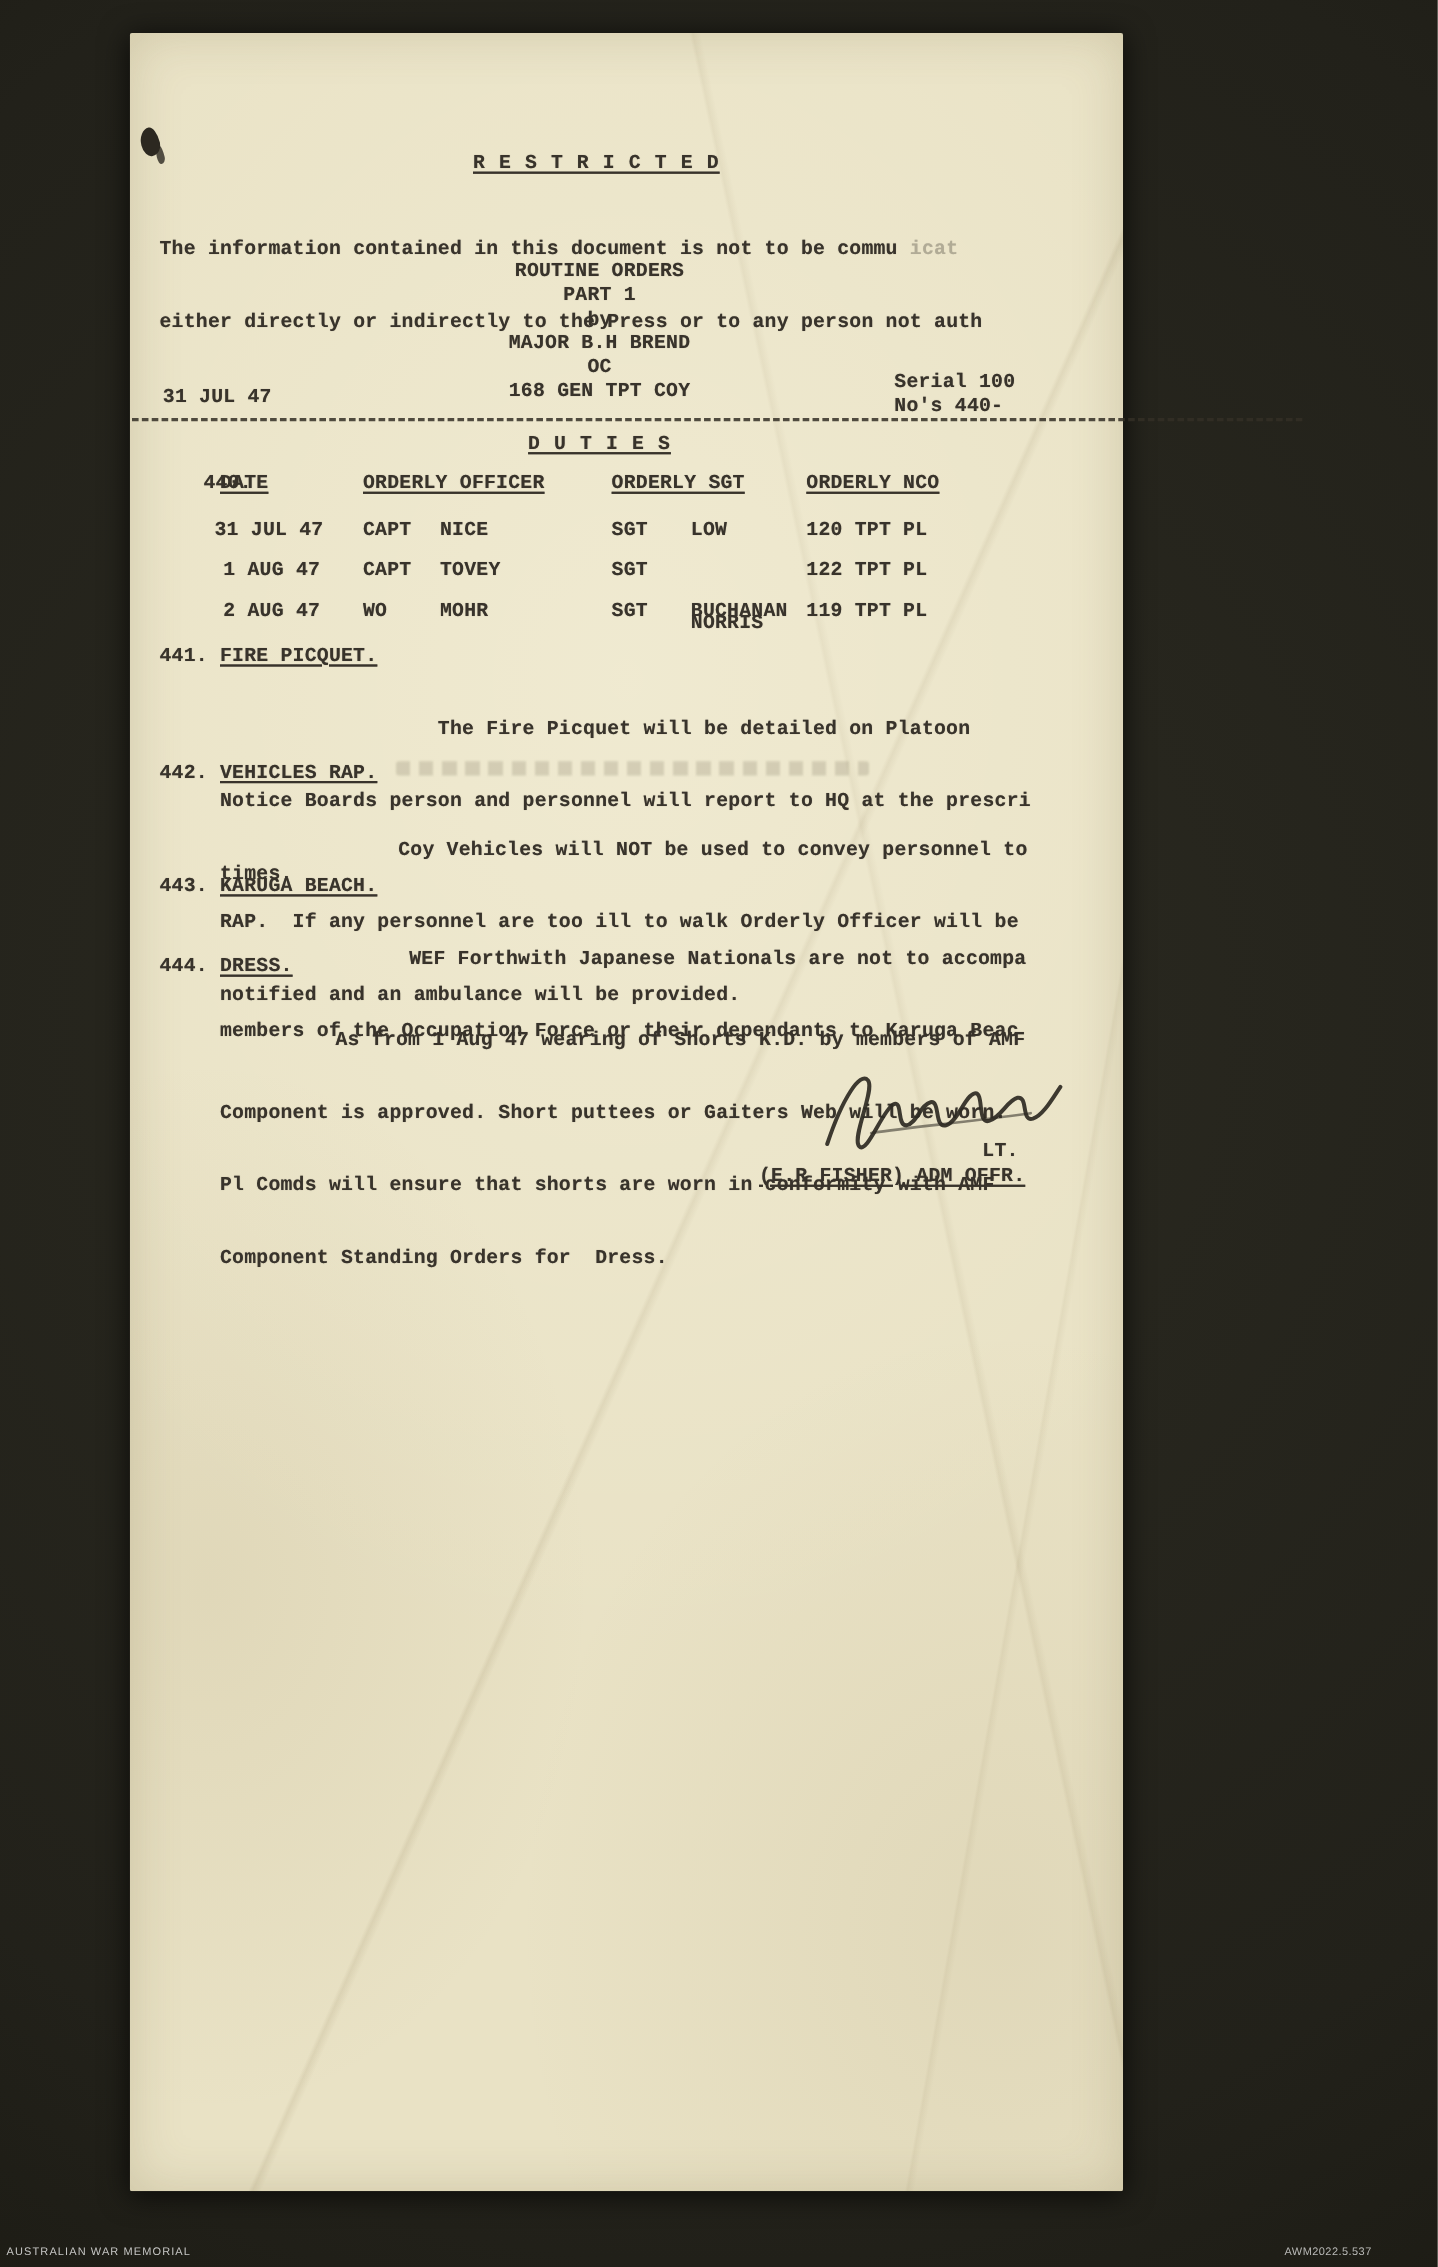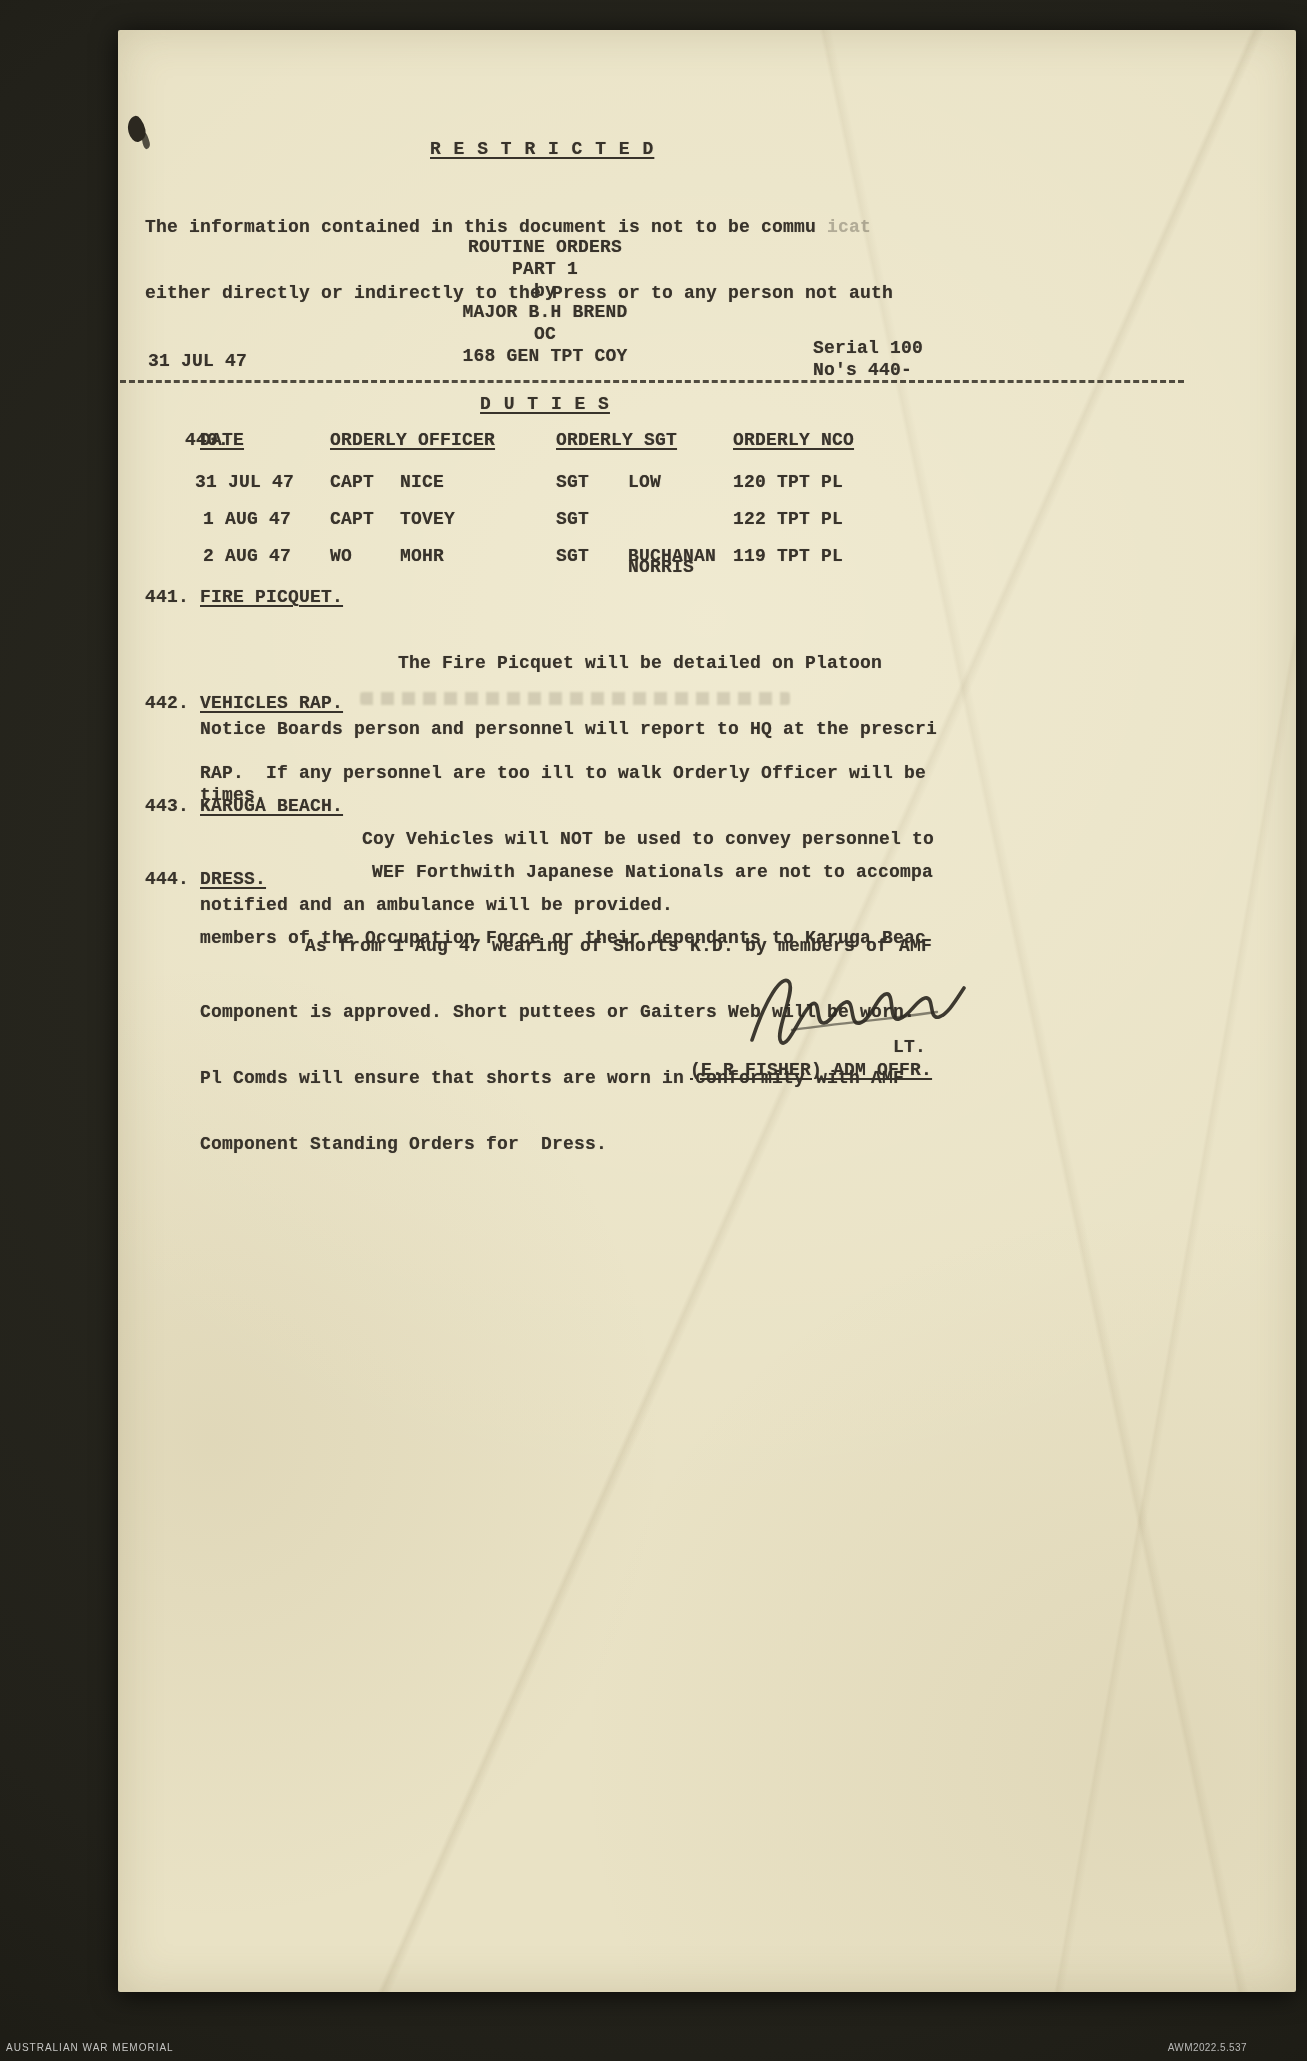--- a/index.html
+++ b/index.html
@@ -3,21 +3,21 @@
 <meta charset="utf-8">
 <style>
   * { margin:0; padding:0; box-sizing:border-box; }
   html,body { width:1307px; height:2061px; }
   body {
     position:relative; overflow:hidden;
     background: radial-gradient(ellipse 120% 80% at 50% 45%, #2b2a21 0%, #22211a 65%, #181710 100%);
     font-family:"Liberation Mono", monospace;
   }
   .paper {
-    position:absolute; left:118px; top:30px; width:1178px; height:1962px;
+    position:absolute; left:118px; top:30px; width:903px; height:1962px;
     background:
       radial-gradient(ellipse 120% 70% at 50% 30%, rgba(255,252,236,0.30), rgba(0,0,0,0) 65%),
       radial-gradient(ellipse 70% 40% at 88% 88%, rgba(145,125,80,0.10), rgba(0,0,0,0) 70%),
       radial-gradient(ellipse 55% 35% at 8% 72%, rgba(145,125,80,0.10), rgba(0,0,0,0) 70%),
       linear-gradient(114deg, transparent 55.2%, rgba(128,110,70,0.12) 55.45%, transparent 55.9%),
       linear-gradient(78deg, transparent 70.1%, rgba(128,110,70,0.09) 70.35%, transparent 70.9%),
       linear-gradient(100deg, transparent 84.1%, rgba(128,110,70,0.08) 84.3%, transparent 84.8%),
       #e9e2c5;
     box-shadow: 0 3px 26px rgba(0,0,0,0.7), inset 0 0 46px rgba(115,98,60,0.22);
     border-radius:2px;
@@ -125,22 +125,22 @@
   <div class="blk" style="left:82px; top:578px;">
     <div class="ln fl441">The Fire Picquet will be detailed on Platoon</div>
     <div class="ln">Notice Boards person and personnel will report to HQ at the prescri</div>
     <div class="ln">times.</div>
   </div>
 
   <div class="t" style="left:27px; top:662px;">442.</div>
   <div class="t u" style="left:82px; top:662px;">VEHICLES RAP.</div>
   <div class="ghost-overprint"></div>
   <div class="blk" style="left:82px; top:688px;">
+    <div class="ln fl442">Coy Vehicles will NOT be used to convey personnel to</div>
     <div class="ln">RAP.  If any personnel are too ill to walk Orderly Officer will be</div>
-    <div class="ln fl442">Coy Vehicles will NOT be used to convey personnel to</div>
     <div class="ln">notified and an ambulance will be provided.</div>
   </div>
 
   <div class="t" style="left:27px; top:765px;">443.</div>
   <div class="t u" style="left:82px; top:765px;">KARUGA BEACH.</div>
   <div class="blk" style="left:82px; top:787px;">
     <div class="ln fl443">WEF Forthwith Japanese Nationals are not to accompa</div>
     <div class="ln">members of the Occupation Force or their dependants to Karuga Beac</div>
   </div>
 

